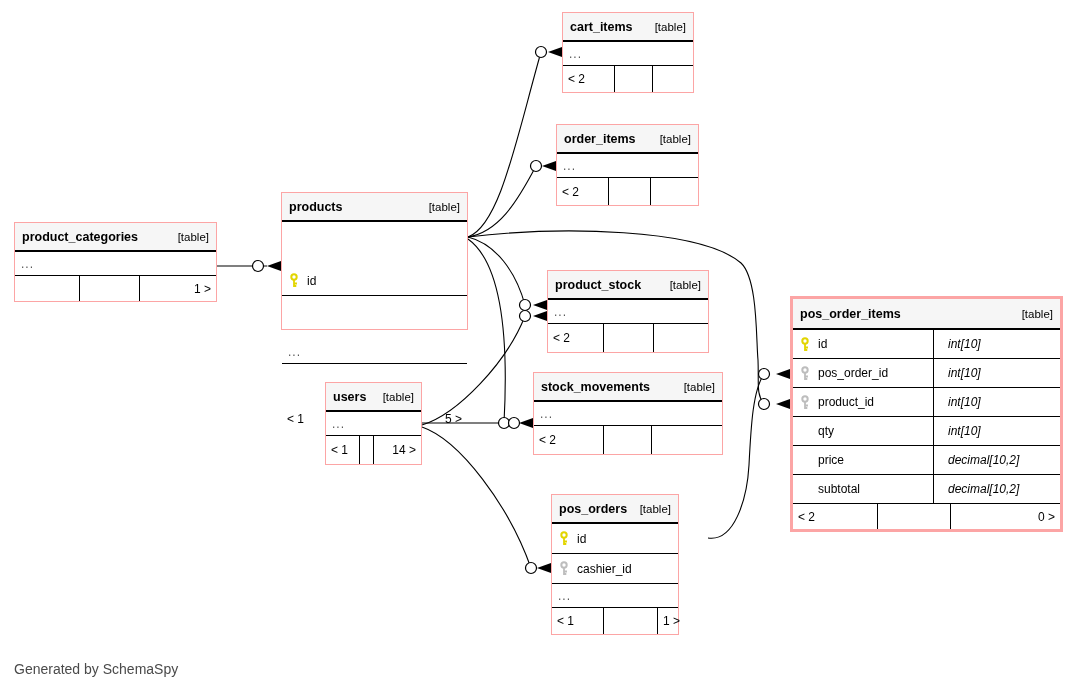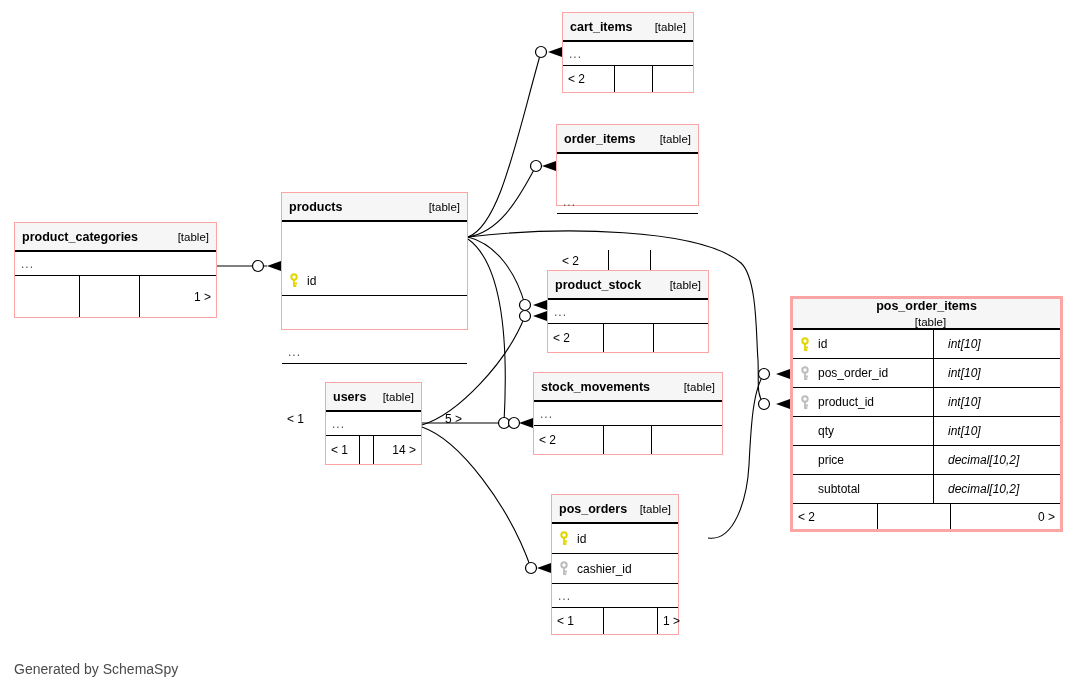--- a/index.html
+++ b/index.html
@@ -38,29 +38,29 @@
   }
   .ftr{display:flex;flex:1;min-height:22px;}
   .fcell{
     border-right:1px solid #000;display:flex;align-items:center;
     padding:0 5px;box-sizing:border-box;flex:none;white-space:nowrap;
   }
   .fcell.right{flex:1;border-right:none;justify-content:flex-end;}
 
   
   #t-cart    {left:562px;top:12px; width:132px;height:81px;}
-  #t-order   {left:556px;top:124px;width:143px;height:82px;gap:36px;}
+  #t-order   {left:556px;top:124px;width:143px;height:82px;}
   #t-products{left:281px;top:192px;width:187px;height:138px;gap:44px;}
-  #t-pcat    {left:14px; top:222px;width:203px;height:96px;}
+  #t-pcat    {left:14px; top:222px;width:203px;height:80px;}
   #t-pstock  {left:547px;top:270px;width:162px;height:83px;}
   #t-smov    {left:533px;top:372px;width:190px;height:83px;}
   #t-users   {left:325px;top:382px;width:97px; height:83px;}
   #t-porders {left:551px;top:494px;width:128px;height:141px;}
   #t-poitems {left:790px;top:296px;width:273px;height:236px;}
-  #t-poitems .hdr{height:29px;flex-direction:column;}
+  #t-poitems .hdr{height:29px;}
   #t-poitems .crow{height:28px;}
 
   
   #t-cart     .fcell:nth-child(1){width:52px;} #t-cart     .fcell:nth-child(2){width:38px;}
   #t-order    .fcell:nth-child(1){width:52px;} #t-order    .fcell:nth-child(2){width:42px;}
   #t-products .fcell:nth-child(1){width:70px;} #t-products .fcell:nth-child(2){width:50px;}
   #t-pcat     .fcell:nth-child(1){width:65px;} #t-pcat     .fcell:nth-child(2){width:60px;}
   #t-pstock   .fcell:nth-child(1){width:56px;} #t-pstock   .fcell:nth-child(2){width:50px;}
   #t-smov     .fcell:nth-child(1){width:70px;} #t-smov     .fcell:nth-child(2){width:48px;}
   #t-users    .fcell:nth-child(1){width:34px;} #t-users    .fcell:nth-child(2){width:14px;}

